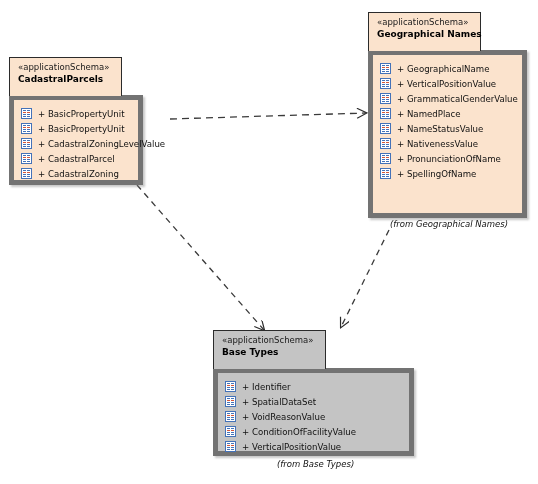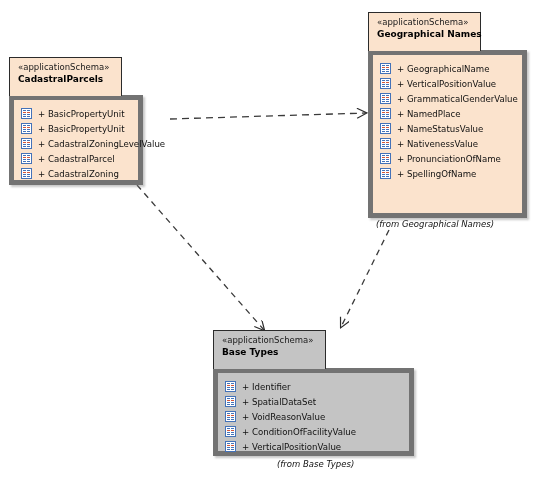--- a/index.html
+++ b/index.html
@@ -286,21 +286,21 @@
             <i class="r2"></i>
             <i class="r3"></i>
             <i class="r4"></i>
             <u></u>
           </span>
         <span class="member-label">+ SpellingOfName</span>
       </div>
     </div>
   </div>
 
-  <div class="from-label" style="left:376px; top:219px;">(from Geographical Names)</div>
+  <div class="from-label" style="left:390px; top:219px;">(from Geographical Names)</div>
 
   <div class="pkg grey" style="left:213px; top:330px; width:201px; height:126px;">
     <div class="pkg-tab" style="width:113px; height:39px;">
       <div class="pkg-stereotype">«applicationSchema»</div>
       <div class="pkg-name">Base Types</div>
     </div>
     <div class="pkg-body" style="left:0px; top:38px; width:201px; height:88px;">
       <div class="member">
         <span class="mini-icon">
             <i class="r1"></i>

